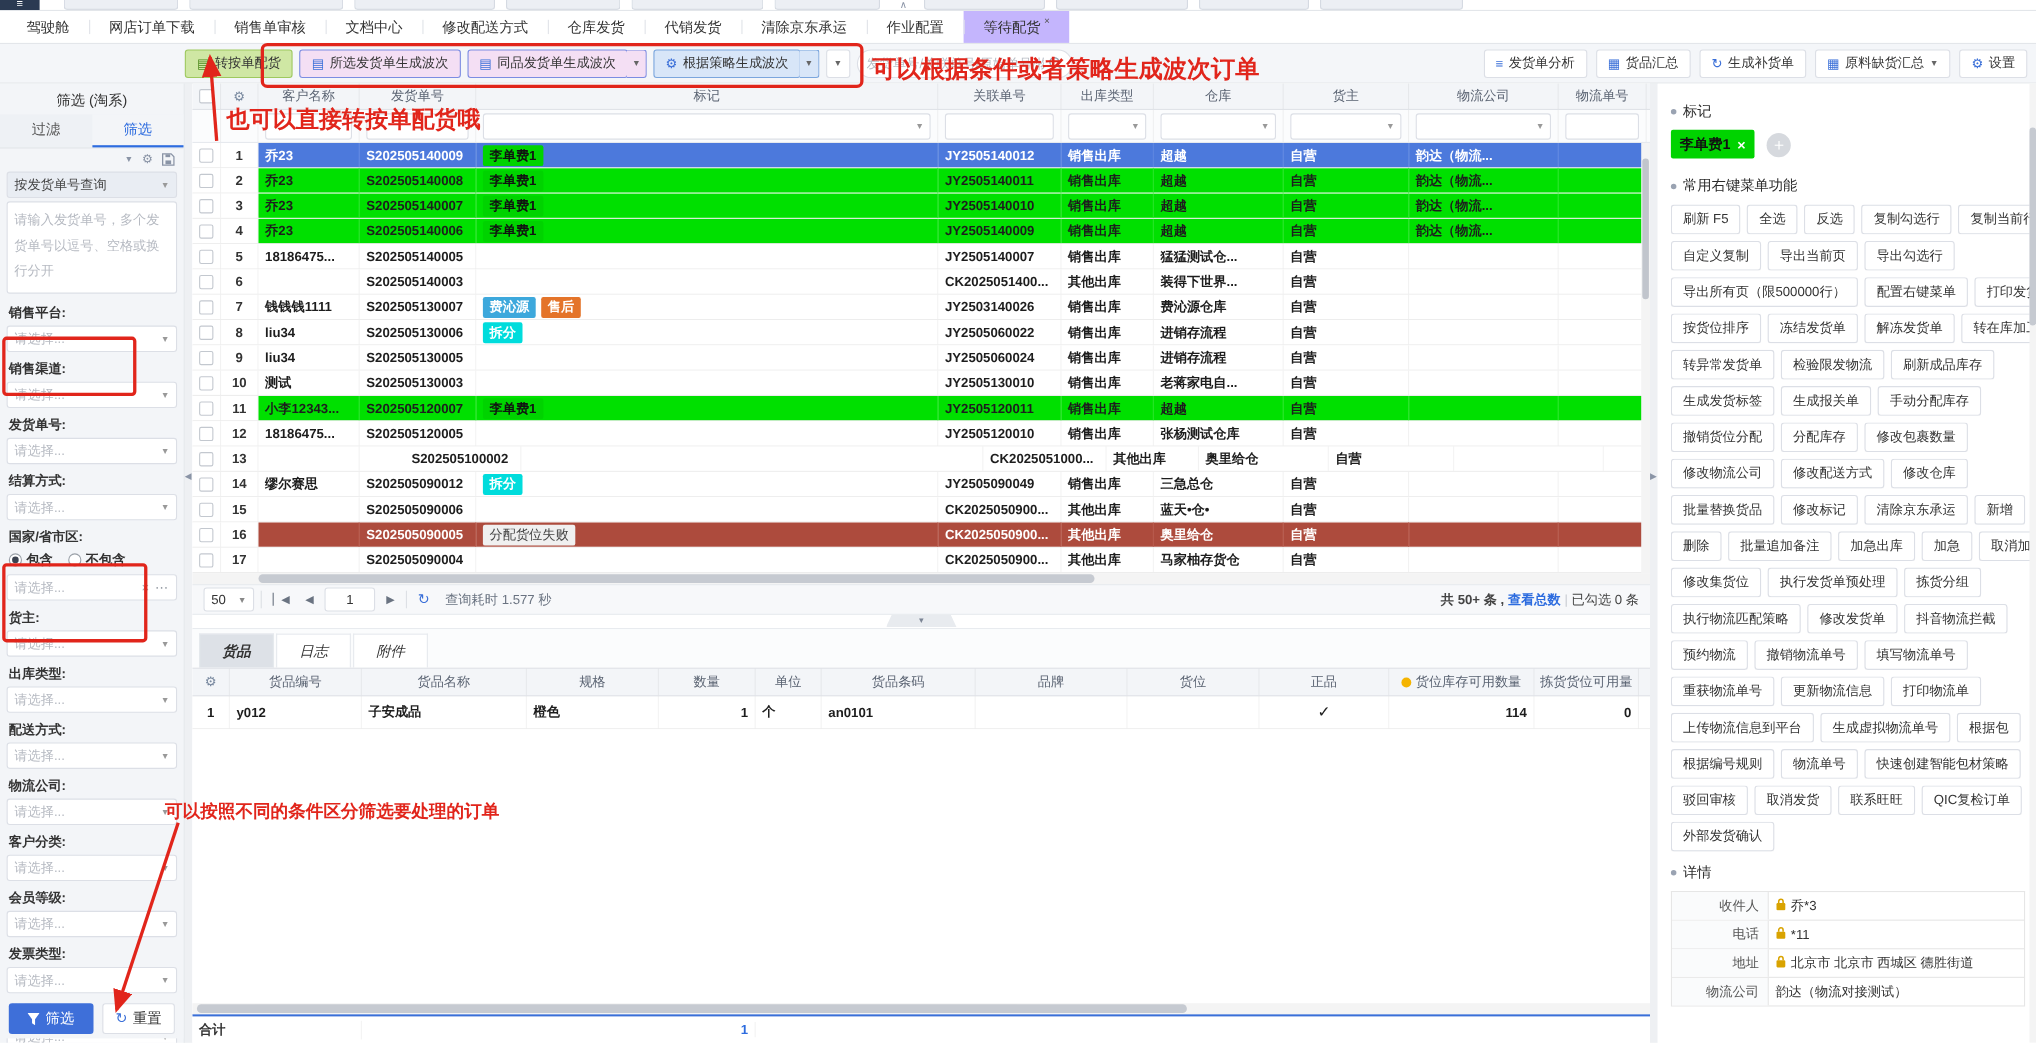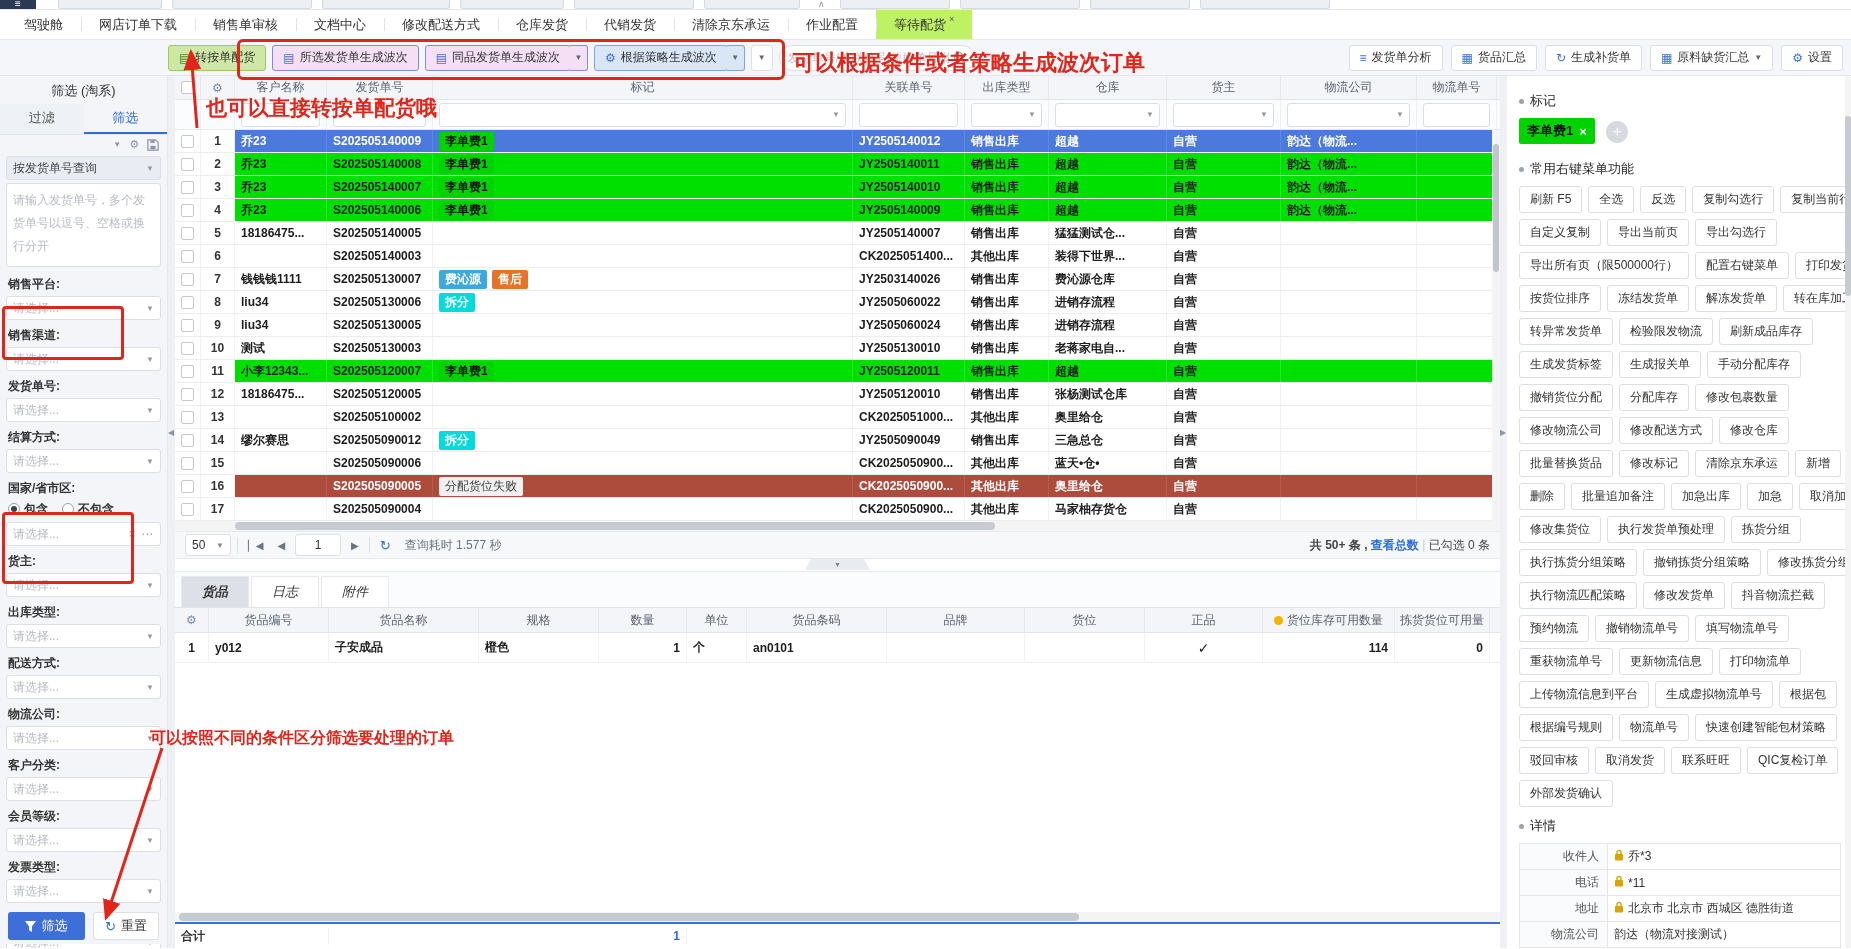--- a/index.html
+++ b/index.html
@@ -9,21 +9,21 @@
   
   .top-strip { height:10px; background:#fff; border-bottom:1px solid #e3e6ea; position:relative; overflow:hidden; }
   .top-strip .burger { position:absolute; left:0; top:0; width:36px; height:10px; background:#2b3a52; color:#fff; font-size:10px; line-height:8px; text-align:center; }
   .frag { position:absolute; top:0; height:9px; background:#eceff4; border:1px solid #d5dae2; border-top:none; border-radius:0 0 3px 3px; }
   .top-strip .chev { position:absolute; top:-1px; left:818px; color:#8a94a6; font-size:9px; }
 
   
   .tabbar { height:30px; background:#fff; border-bottom:1px solid #e3e6ea; display:flex; align-items:stretch; padding-left:6px; }
   .tab { padding:0 18px; display:flex; align-items:center; font-size:13px; color:#333; position:relative; cursor:pointer; }
   .tab + .tab::before { content:""; position:absolute; left:0; top:8px; bottom:8px; width:1px; background:#e0e3e8; }
-  .tab.active { background:#bef264; color:#333;font-family:Liberation Mono, monospace; }
+  .tab.active { background:#c4b5fd; color:#333;font-family:Liberation Mono, monospace; }
   .tab .close-x { font-size:9px; color:#555; margin-left:3px; position:relative; top:-5px; }
 
   
   .toolbar { height:36px; background:#f4f6f9; border-bottom:1px solid #e3e6ea; display:flex; align-items:center; padding:0 8px; gap:6px; }
   .tb-left { display:flex; align-items:center; gap:6px; margin-left:160px; }
   .btn { height:26px; display:inline-flex; align-items:center; gap:5px; padding:0 10px; border:1px solid #dcdfe6; border-radius:3px; background:#fff; font-size:12px; color:#333; cursor:pointer; white-space:nowrap; }
   .btn .bicon { font-size:12px; line-height:1; }
   .btn.green { background:#cfe7a4; border-color:#9ec95f; }
   .btn.green .bicon { color:#4e8a1e; }
   .btn.pink { background:#f4dff4; border-color:#7c8ce2; }
@@ -616,21 +616,21 @@
           <div class="gcell dcell" style="width: 114px;">自营</div>
           <div class="gcell dcell" style="width: 136px;"></div>
           <div class="gcell dcell" style="width: 80px;"></div>
         </div>
         <div class="grow">
           <div class="gcell" style="width: 26px;">
             <div class="cb"></div>
           </div>
           <div class="gcell num-cell" style="width: 34px;">13</div>
           <div class="gcell dcell" style="width: 92px;"></div>
-          <div class="gcell dcell" style="width: 106px;">S202505100002</div>
+          <div class="gcell dcell" style="width: 106px; margin-left: 41px;">S202505100002</div>
           <div class="gcell dcell" style="width: 420px;"></div>
           <div class="gcell dcell" style="width: 112px;">CK2025051000...</div>
           <div class="gcell dcell" style="width: 84px;">其他出库</div>
           <div class="gcell dcell" style="width: 118px;">奥里给仓</div>
           <div class="gcell dcell" style="width: 114px;">自营</div>
           <div class="gcell dcell" style="width: 136px;"></div>
           <div class="gcell dcell" style="width: 80px;"></div>
         </div>
         <div class="grow">
           <div class="gcell" style="width: 26px;">
@@ -804,21 +804,20 @@
         <div class="rp-row"><span class="rp-btn">自定义复制</span><span class="rp-btn">导出当前页</span><span class="rp-btn">导出勾选行</span></div>
         <div class="rp-row"><span class="rp-btn">导出所有页（限500000行）</span><span class="rp-btn">配置右键菜单</span><span class="rp-btn">打印发货单</span></div>
         <div class="rp-row"><span class="rp-btn">按货位排序</span><span class="rp-btn">冻结发货单</span><span class="rp-btn">解冻发货单</span><span class="rp-btn">转在库加工</span></div>
         <div class="rp-row"><span class="rp-btn">转异常发货单</span><span class="rp-btn">检验限发物流</span><span class="rp-btn">刷新成品库存</span></div>
         <div class="rp-row"><span class="rp-btn">生成发货标签</span><span class="rp-btn">生成报关单</span><span class="rp-btn">手动分配库存</span></div>
         <div class="rp-row"><span class="rp-btn">撤销货位分配</span><span class="rp-btn">分配库存</span><span class="rp-btn">修改包裹数量</span></div>
         <div class="rp-row"><span class="rp-btn">修改物流公司</span><span class="rp-btn">修改配送方式</span><span class="rp-btn">修改仓库</span></div>
         <div class="rp-row"><span class="rp-btn">批量替换货品</span><span class="rp-btn">修改标记</span><span class="rp-btn">清除京东承运</span><span class="rp-btn">新增</span></div>
         <div class="rp-row"><span class="rp-btn">删除</span><span class="rp-btn">批量追加备注</span><span class="rp-btn">加急出库</span><span class="rp-btn">加急</span><span class="rp-btn">取消加急</span></div>
         <div class="rp-row"><span class="rp-btn">修改集货位</span><span class="rp-btn">执行发货单预处理</span><span class="rp-btn">拣货分组</span></div>
-        <div class="rp-row"><span class="rp-btn">执行拣货分组策略</span><span class="rp-btn">撤销拣货分组策略</span><span class="rp-btn">修改拣货分组</span></div>
         <div class="rp-row"><span class="rp-btn">执行物流匹配策略</span><span class="rp-btn">修改发货单</span><span class="rp-btn">抖音物流拦截</span></div>
         <div class="rp-row"><span class="rp-btn">预约物流</span><span class="rp-btn">撤销物流单号</span><span class="rp-btn">填写物流单号</span></div>
         <div class="rp-row"><span class="rp-btn">重获物流单号</span><span class="rp-btn">更新物流信息</span><span class="rp-btn">打印物流单</span></div>
         <div class="rp-row"><span class="rp-btn">上传物流信息到平台</span><span class="rp-btn">生成虚拟物流单号</span><span class="rp-btn">根据包</span></div>
         <div class="rp-row"><span class="rp-btn">根据编号规则</span><span class="rp-btn">物流单号</span><span class="rp-btn">快速创建智能包材策略</span></div>
         <div class="rp-row"><span class="rp-btn">驳回审核</span><span class="rp-btn">取消发货</span><span class="rp-btn">联系旺旺</span><span class="rp-btn">QIC复检订单</span></div>
         <div class="rp-row"><span class="rp-btn">外部发货确认</span></div>
       </div>
     <div class="rp-sec-title">
       <span class="dot"></span>

